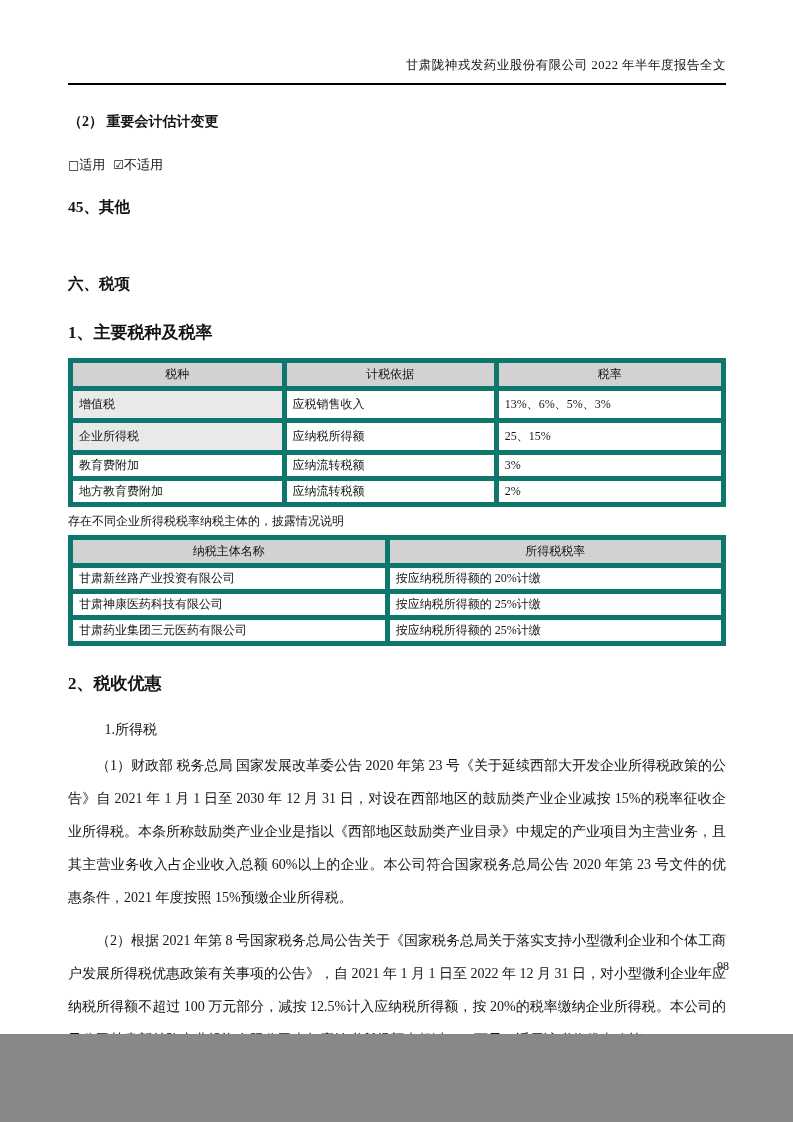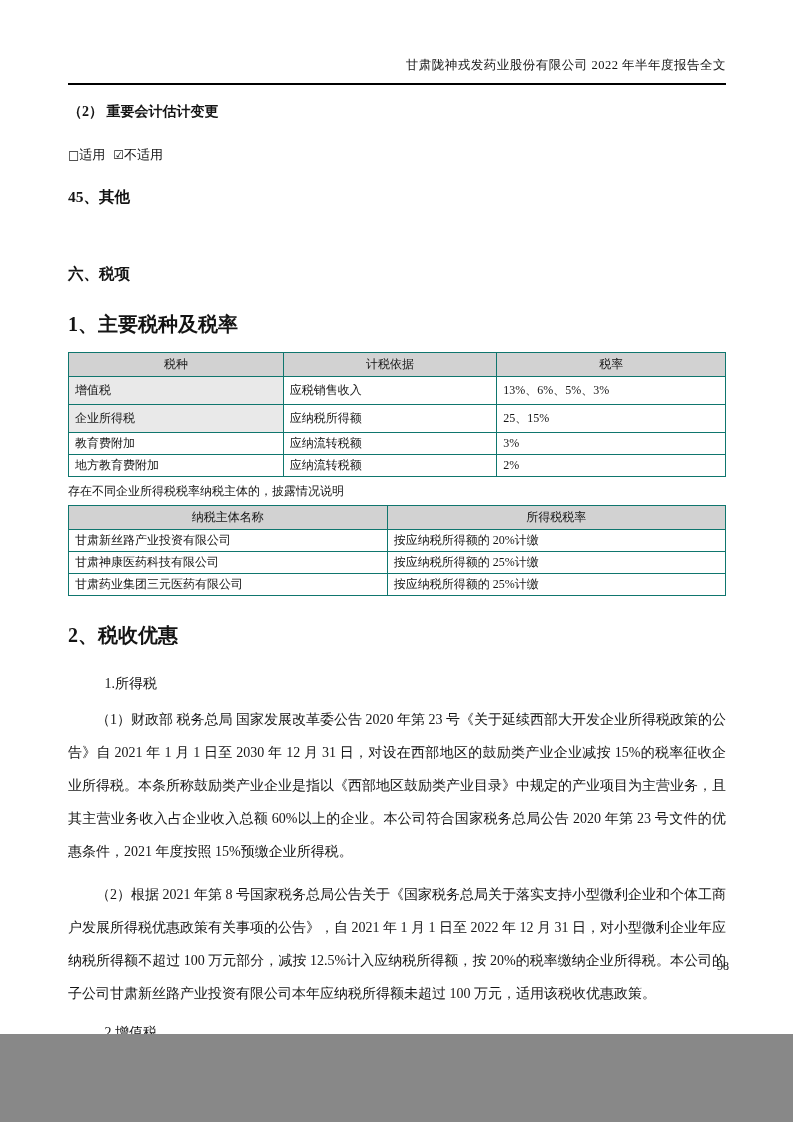--- a/index.html
+++ b/index.html
@@ -26,21 +26,21 @@
     letter-spacing: 0.5px;
     line-height: 1.3;
   }
   .header-rule {
     border: none;
     border-top: 2px solid #000;
     margin: 10px 0 0 0;
   }
   
   .h-sub {
-    margin-top: 18px;
+    margin-top: 28px;
     font-size: 14px;
     font-weight: bold;
   }
   .applicability {
     margin-top: 25px;
     font-size: 13px;
   }
   .applicability .box {
     font-family: "DejaVu Sans", sans-serif;
     font-size: 12px;
@@ -51,33 +51,33 @@
     font-size: 15.5px;
     font-weight: bold;
   }
   .h-chapter {
     margin-top: 56px;
     font-size: 15.5px;
     font-weight: bold;
   }
   .h-num2 {
     margin-top: 26px;
-    font-size: 20px;
+    font-size: 17px;
     font-weight: bold;
   }
   
   table.grid {
     width: 100%;
     border-collapse: collapse;
     table-layout: fixed;
     font-size: 12px;
     border: 1.5px solid #000;
   }
   table.grid th, table.grid td {
-    border: 1px solid #0f766e;
+    border: 5px solid #0f766e;
     padding: 2px 6px;
     font-weight: normal;
     vertical-align: middle;
     overflow: hidden;
     white-space: nowrap;
     margin-left: 20px;
   }
   table.grid th {
     background: var(--table-header-bg, #d2d2d2);
     text-align: center;

